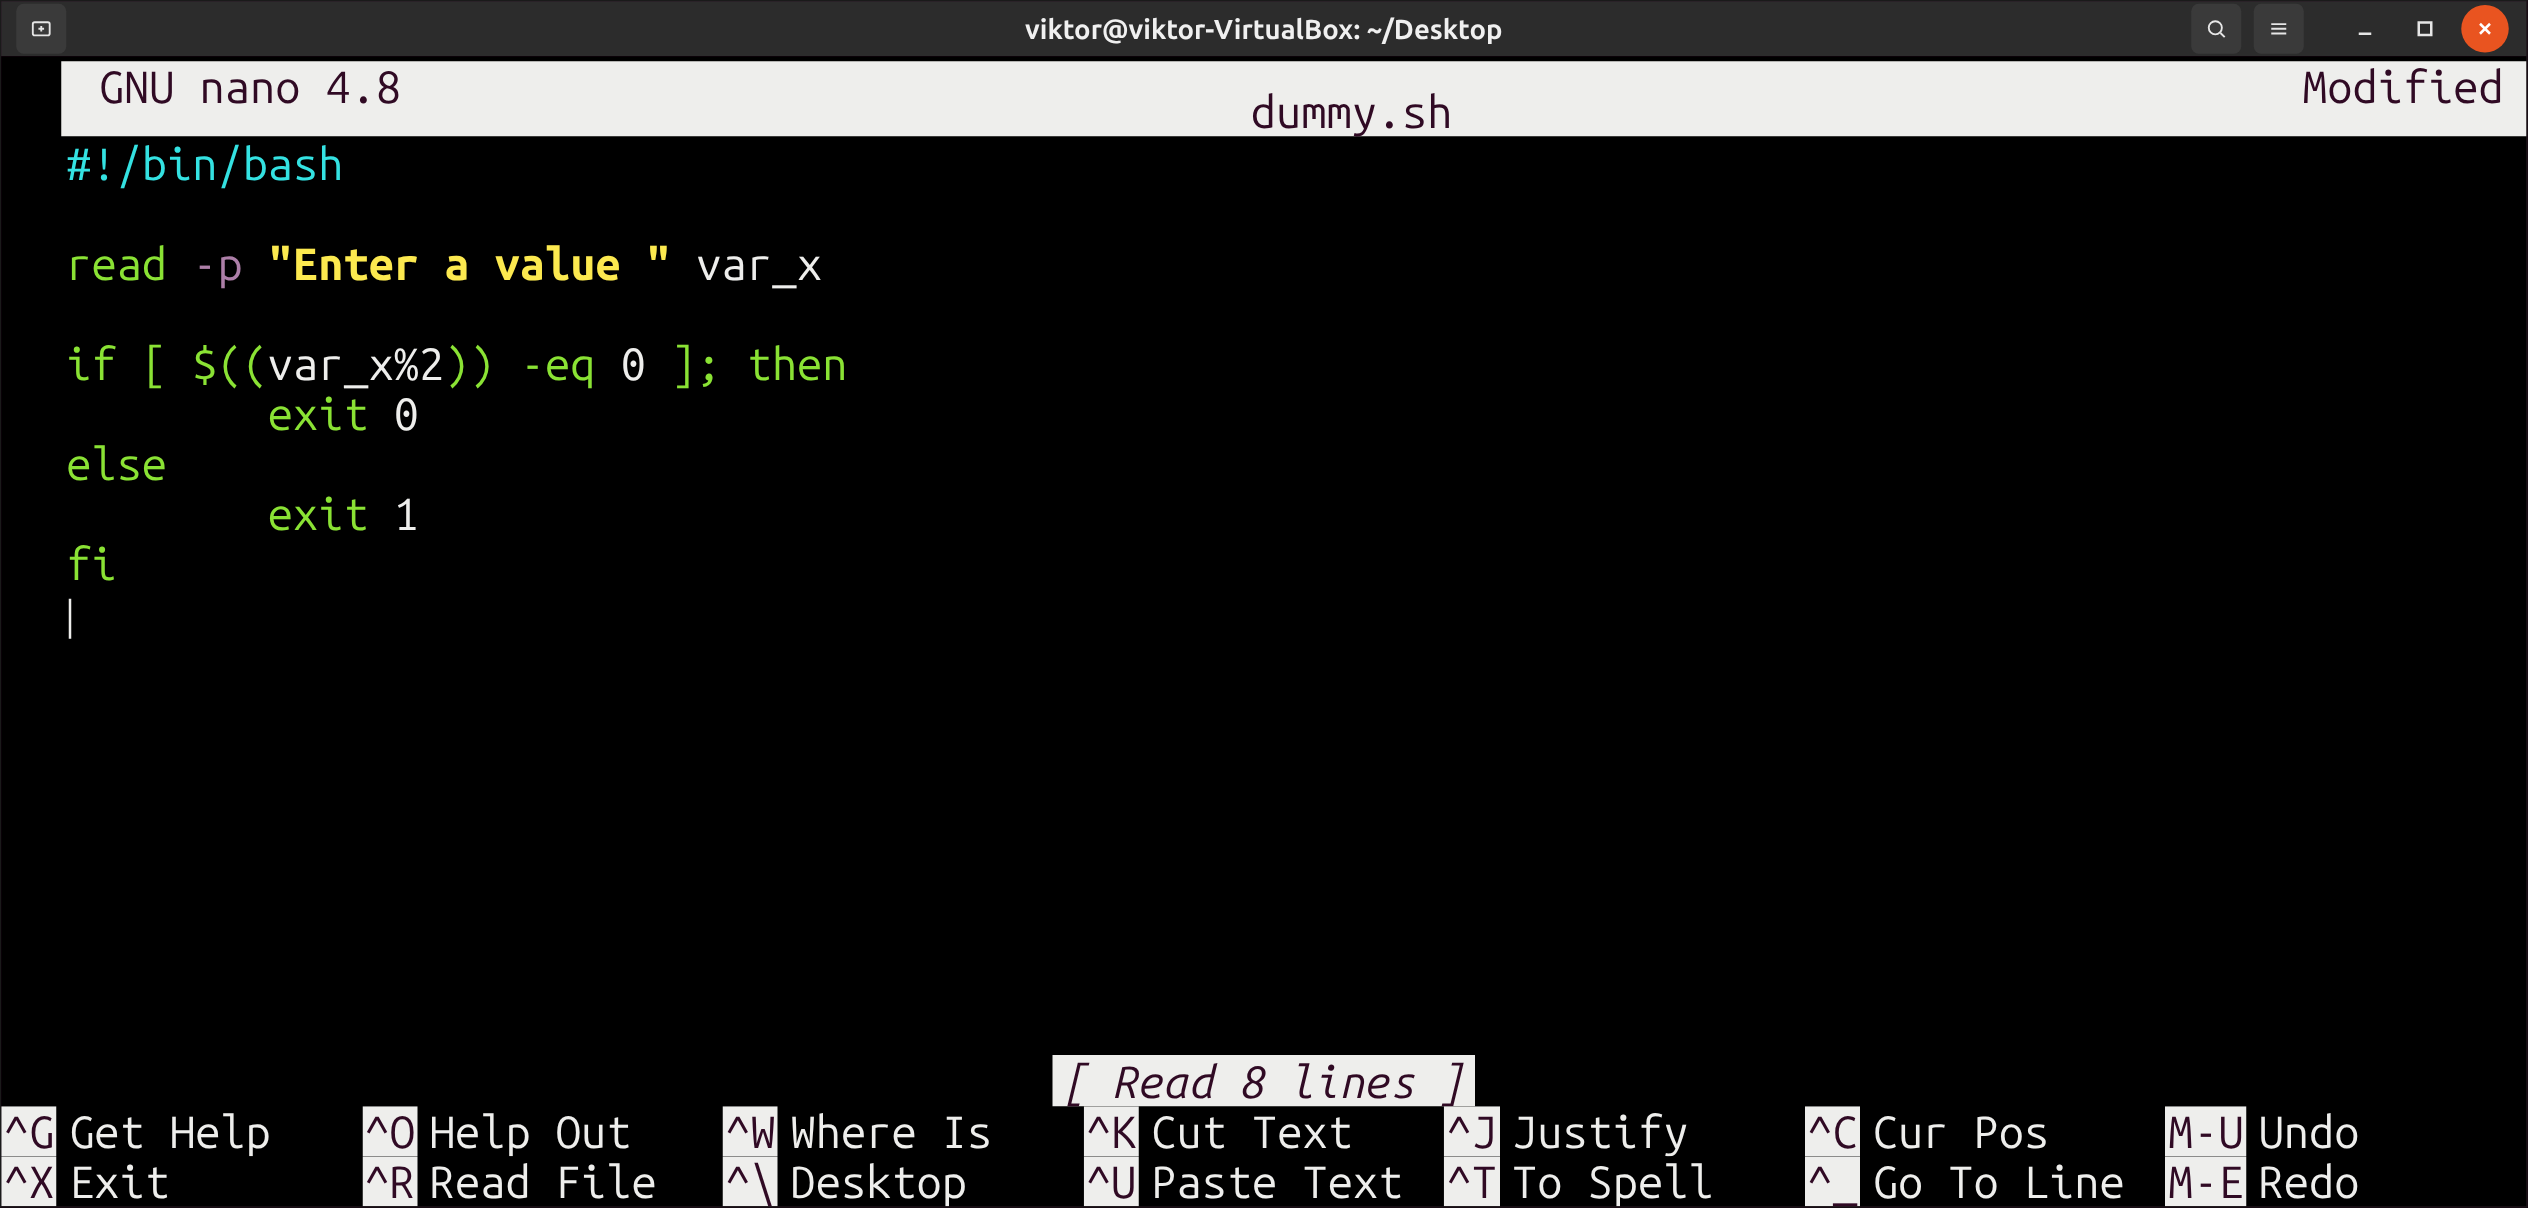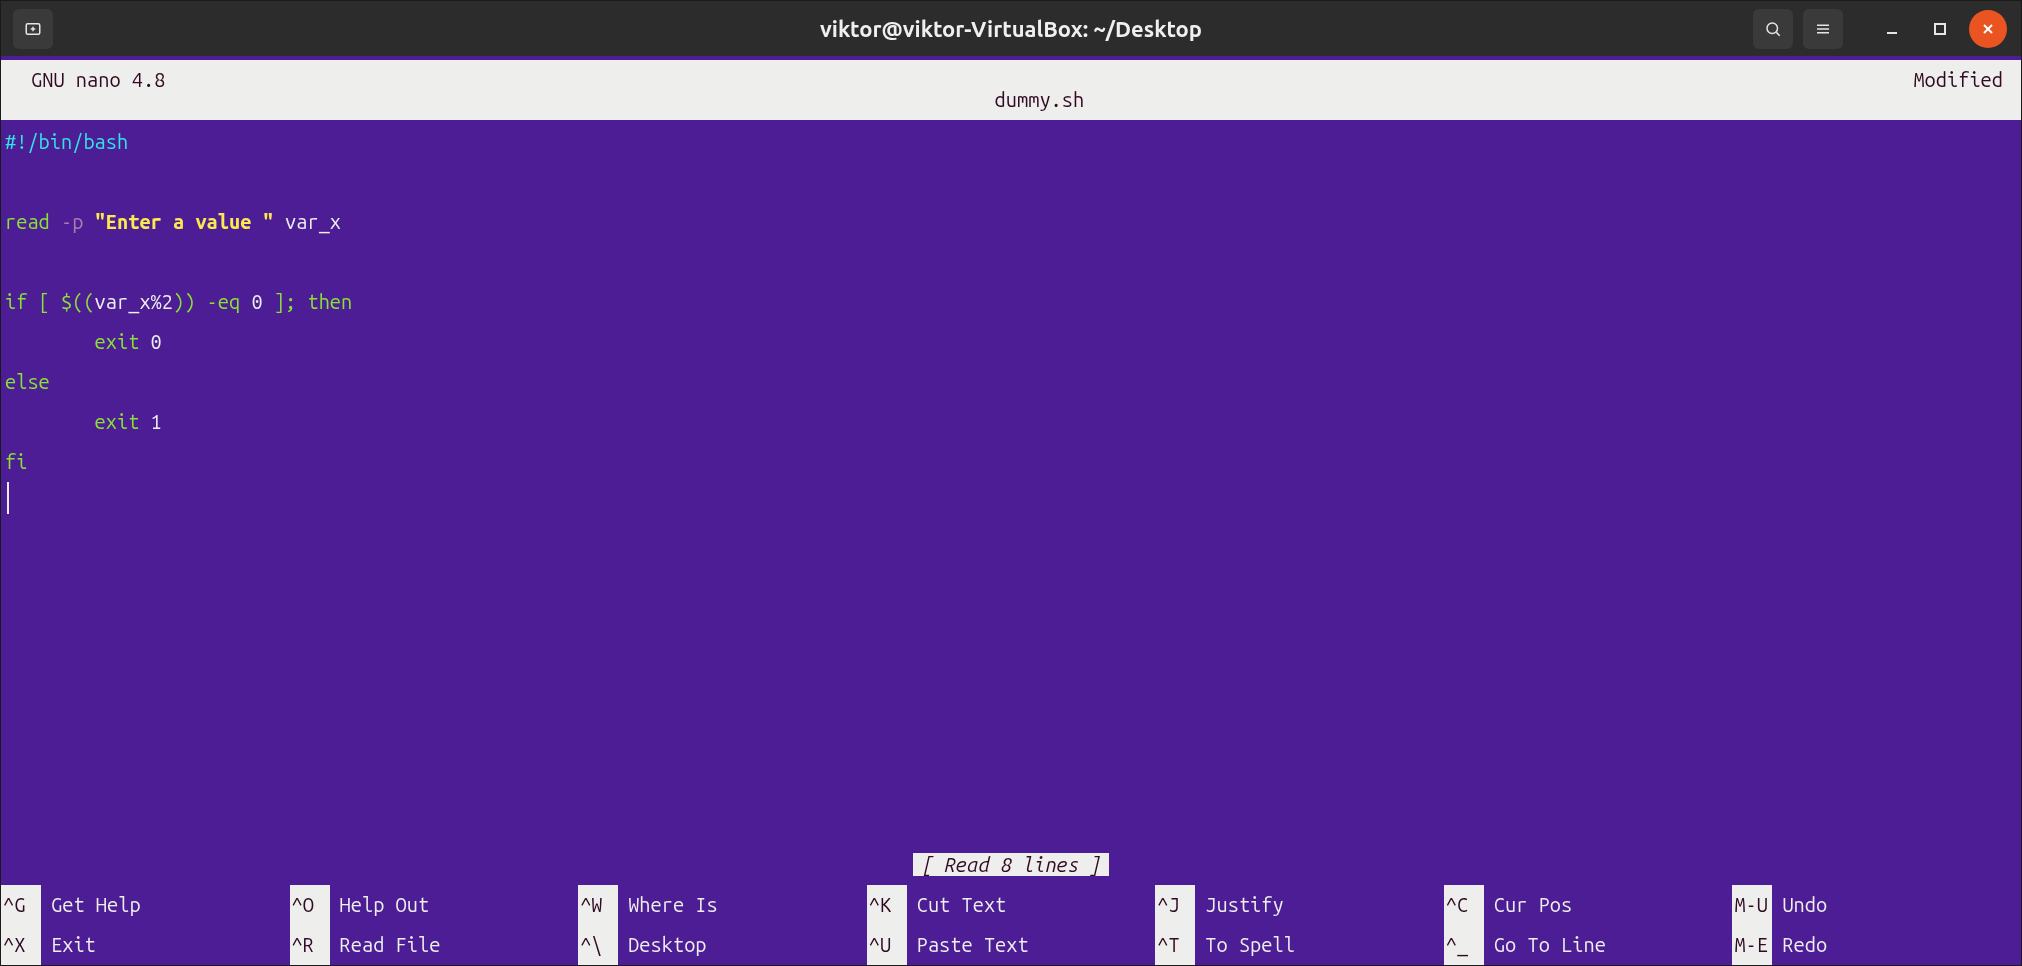--- a/index.html
+++ b/index.html
@@ -8,21 +8,21 @@
     height: 966px;
     background: #2c001e;
     font-family: "Ubuntu Mono", "DejaVu Sans Mono", "Liberation Mono", monospace;
     overflow: hidden;
     display: flex;
     flex-direction: column;
     border: 1px solid #1a1a1a;
   }
   
   .titlebar {
-    height: 55px;
+    height: 44px;
     background: #2c2c2c;
     display: flex;
     align-items: center;
     color: #e6e6e6;
     position: relative;
     flex-shrink: 0;
   }
   .titlebar-left {
     display: flex;
     align-items: center;
@@ -66,26 +66,27 @@
     color: #e6e6e6;
     border-radius: 50%;
   }
   .win-btn.close { background: #e95420; }
   .win-btn svg { width: 14px; height: 14px; }
   .gap { width: 10px; }
 
   
   .terminal {
     flex: 1;
-    background: #4c1d95;
+    background: #000000;
     color: #eeeeec;
-    font-size: 20px;
+    font-size: 36px;
     line-height: 40px;
     position: relative;
     padding-top: 4px;
+    padding-left: 48px;
   }
   .header-line {
     background: #eeeeec;
     color: #300A24;
     display: flex;
     padding: 0 6px;
     margin-bottom: 2px;
   }
   .header-left { flex: 0 0 auto; padding-left: 24px; }
   .header-center { flex: 1; text-align: center; margin-top: 20px; }

